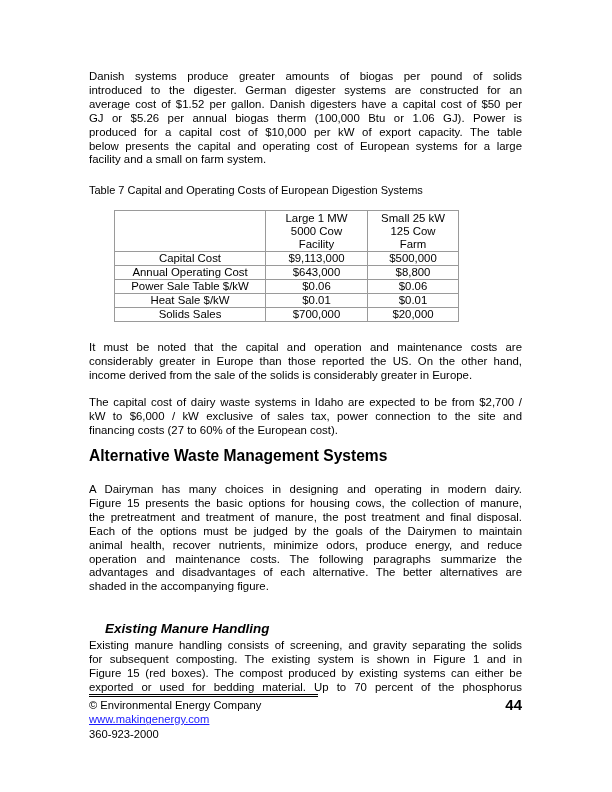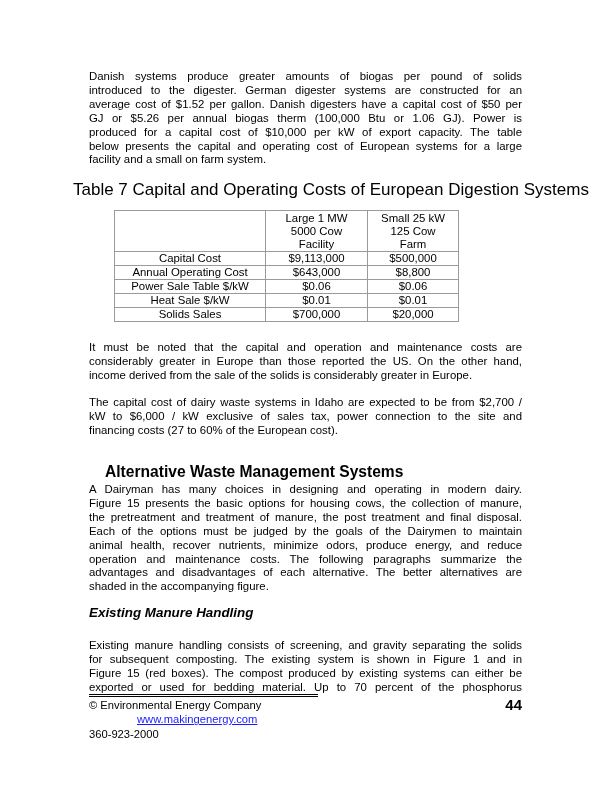--- a/index.html
+++ b/index.html
@@ -1,33 +1,33 @@
 <!DOCTYPE html>
 <html><head>
 <meta charset="utf-8">
 <style>
   html, body { margin: 0; padding: 0; background: #ffffff; }
   body { width: 612px; height: 792px; position: relative; overflow: hidden; font-family: "Liberation Sans", sans-serif; color: #000; }
   .p { position: absolute; left: 89px; width: 433px; font-size: 11.4px; line-height: 13.9px; text-align: justify; }
   .p span.line { display: block; text-align: justify; text-align-last: justify; white-space: nowrap; }
   .p span.line.last { text-align-last: left; }
-  .caption { position: absolute; left: 73px; top: 183px; font-size: 17px; line-height: 14px; white-space: nowrap; }
+  .caption { position: absolute; left: 89px; top: 183px; font-size: 11px; line-height: 14px; white-space: nowrap; }
   table.cost { position: absolute; left: 114px; top: 210px; border-collapse: collapse; font-size: 11.4px; line-height: 13px; }
   table.cost td, table.cost th { border: 1px solid #9a9a9a; padding: 0 3px; }
   table.cost th { font-weight: normal; text-align: center; vertical-align: top; padding-top: 1px; }
   table.cost td.num { text-align: center; }
   table.cost td.lbl { text-align: center; }
   table.cost .c0 { width: 144px; }
   table.cost .c1 { width: 95px; }
   table.cost .c2 { width: 84px; }
-  h2.section { position: absolute; left: 89px; top: 447px; margin: 16px; font-size: 15.6px; font-weight: bold; white-space: nowrap; }
-  h3.sub { position: absolute; left: 89px; top: 605px; margin: 0; font-size: 13.4px; font-weight: bold; font-style: italic; white-space: nowrap; }
+  h2.section { position: absolute; left: 89px; top: 447px; margin: 0; font-size: 15.6px; font-weight: bold; white-space: nowrap; }
+  h3.sub { position: absolute; left: 89px; top: 605px; margin: 16px; font-size: 13.4px; font-weight: bold; font-style: italic; white-space: nowrap; }
   .footer-rule { position: absolute; left: 89px; top: 694px; width: 229px; height: 0; border-top: 1px solid #000; border-bottom: 1px solid #000; padding-top: 1px; }
   .footer { position: absolute; left: 89px; top: 698px; font-family: Liberation Sans, sans-serif; font-size: 11.2px; line-height: 14.3px; }
-  .footer a { color: #1a1aff; text-decoration: underline; margin-left: 48px; }
+  .footer a { color: #1a1aff; text-decoration: underline; }
   .page-num { position: absolute; left: 500px; top: 696px; width: 22px; text-align: right; font-size: 15px; font-weight: bold; }
 </style>
 </head>
 <body>
 
 <div class="p" style="top:70px;">
   <span class="line">Danish systems produce greater amounts of biogas per pound of solids</span>
   <span class="line">introduced to the digester. German digester systems are constructed for an</span>
   <span class="line">average cost of $1.52 per gallon.  Danish digesters have a capital cost of $50 per</span>
   <span class="line">GJ or $5.26 per annual biogas therm (100,000 Btu or 1.06 GJ).  Power is</span>

